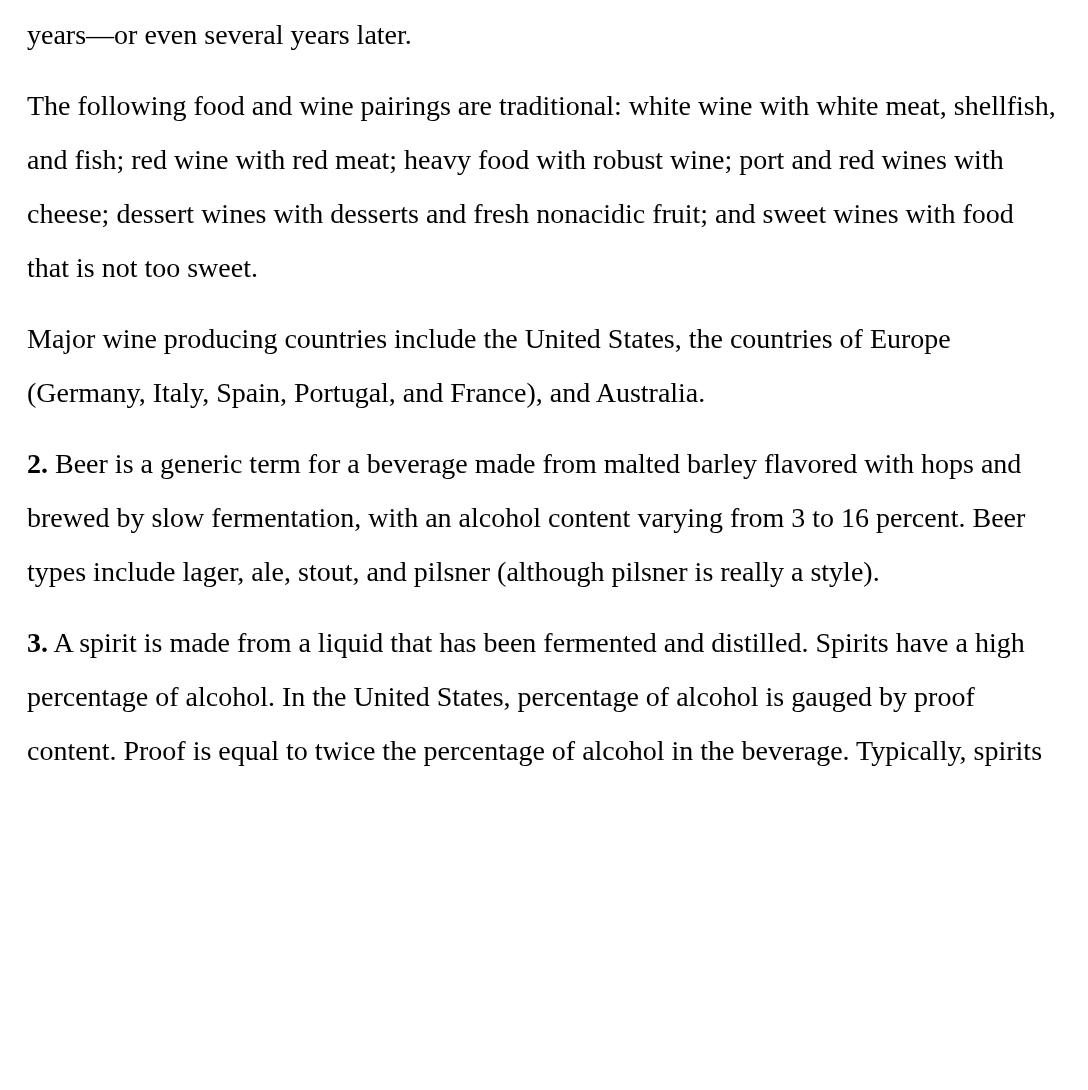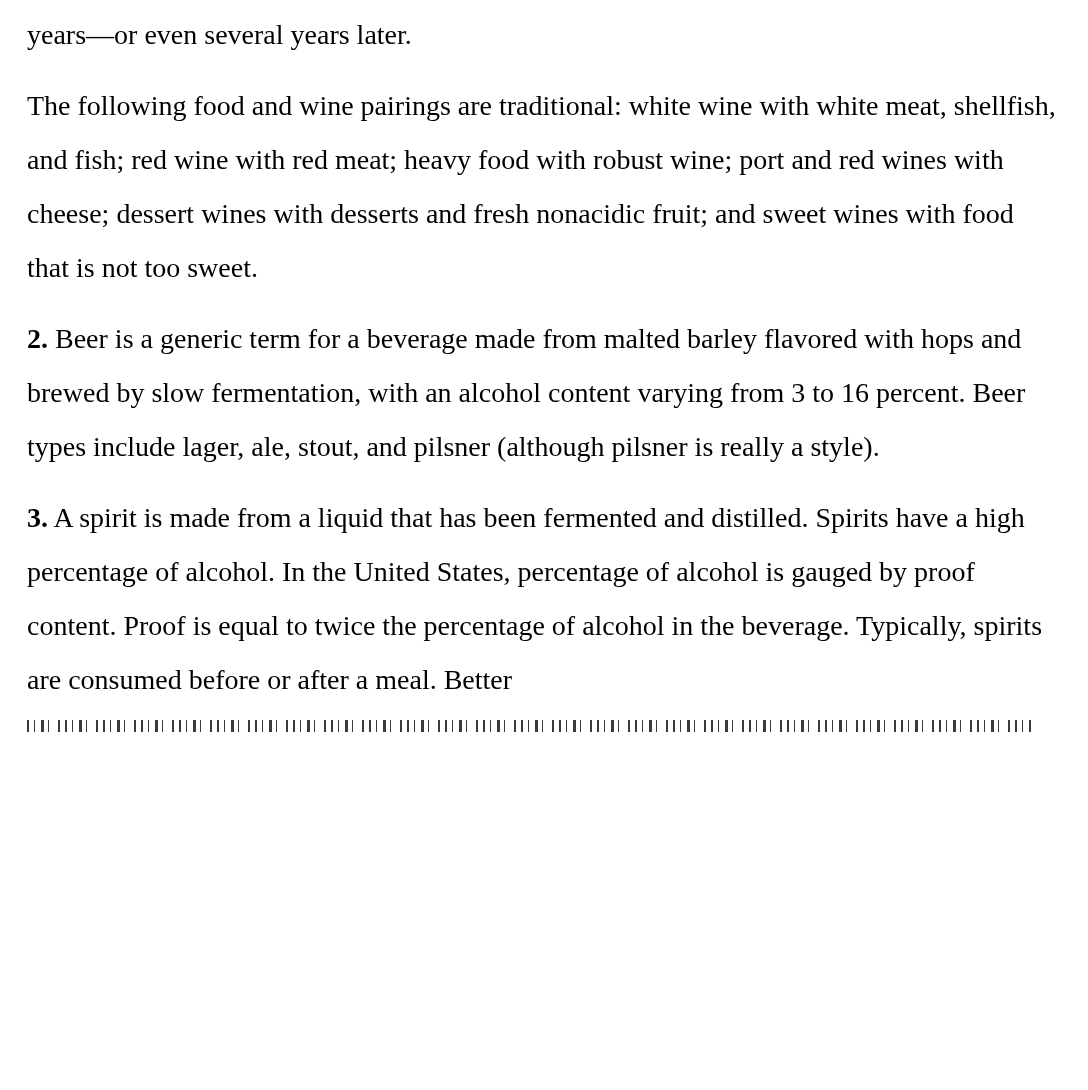--- a/index.html
+++ b/index.html
@@ -45,20 +45,21 @@
 </head>
 <body>
 
 <div class="page">
 
   <p class="para"><strong class="marker"></strong> <span>years—or even several years later.</span></p>
 
   <p class="para"><strong class="marker"></strong> <span>The following food and wine pairings are traditional: white wine with white meat, shellfish, and fish; red wine with red meat; heavy food with robust wine; port and red wines with cheese; dessert wines with desserts and fresh nonacidic fruit; and sweet wines with food that is not too sweet.</span></p>
 
 
+  <p class="para"><strong class="marker"></strong> <span>Major wine producing countries include the United States, the countries of Europe (Germany, Italy, Spain, Portugal, and France), and Australia.</span></p>
 
   <p class="para"><strong class="marker">2.</strong> <span>Beer is a generic term for a beverage made from malted barley flavored with hops and brewed by slow fermentation, with an alcohol content varying from 3 to 16 percent. Beer types include lager, ale, stout, and pilsner (although pilsner is really a style).</span></p>
 
   <p class="para"><strong class="marker">3.</strong> <span>A spirit is made from a liquid that has been fermented and distilled. Spirits have a high percentage of alcohol. In the United States, percentage of alcohol is gauged by proof content. Proof is equal to twice the percentage of alcohol in the beverage. Typically, spirits are consumed before or after a meal. Better</span></p>
 
   <div class="clipped-strip"></div>
 
 </div>
 
 </body></html>

